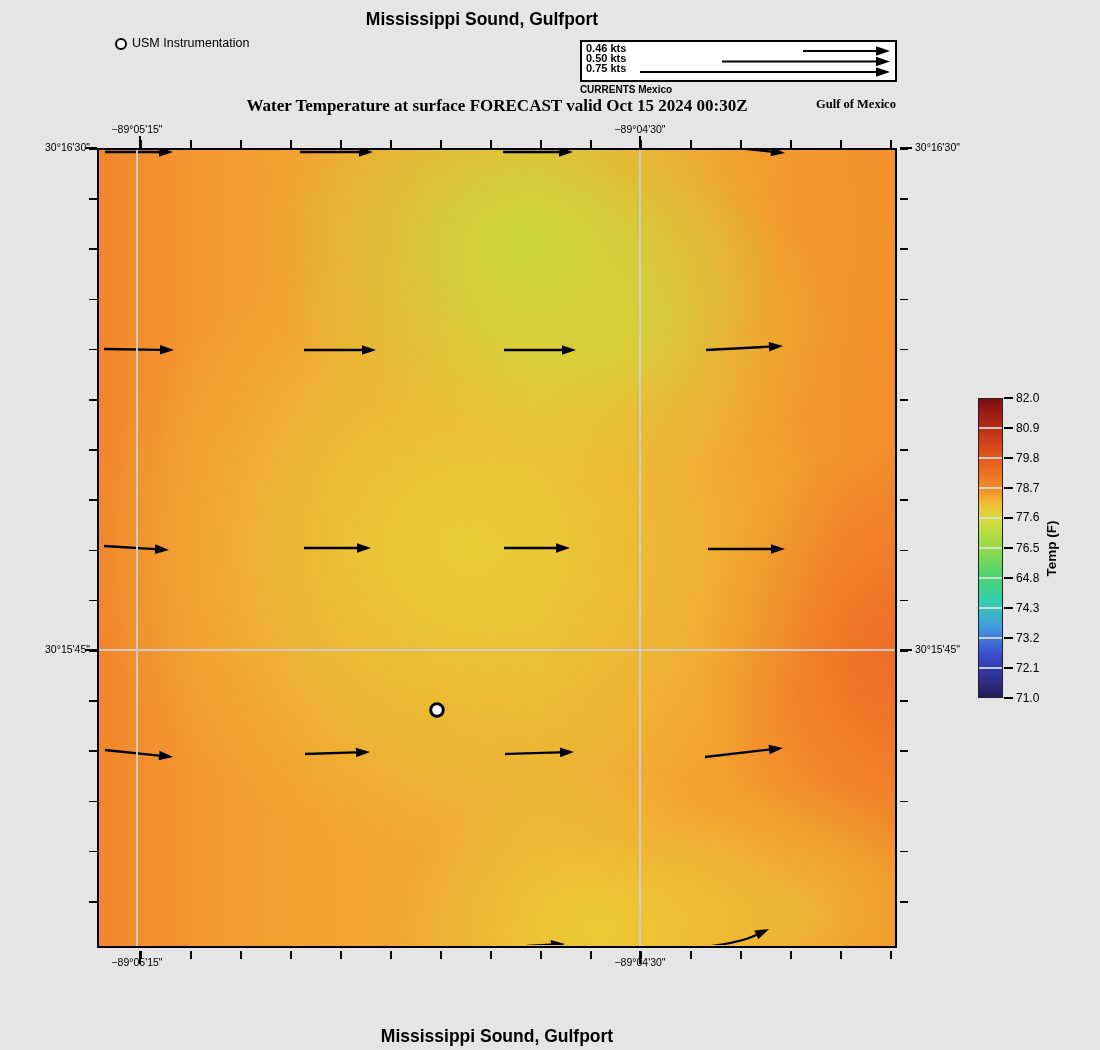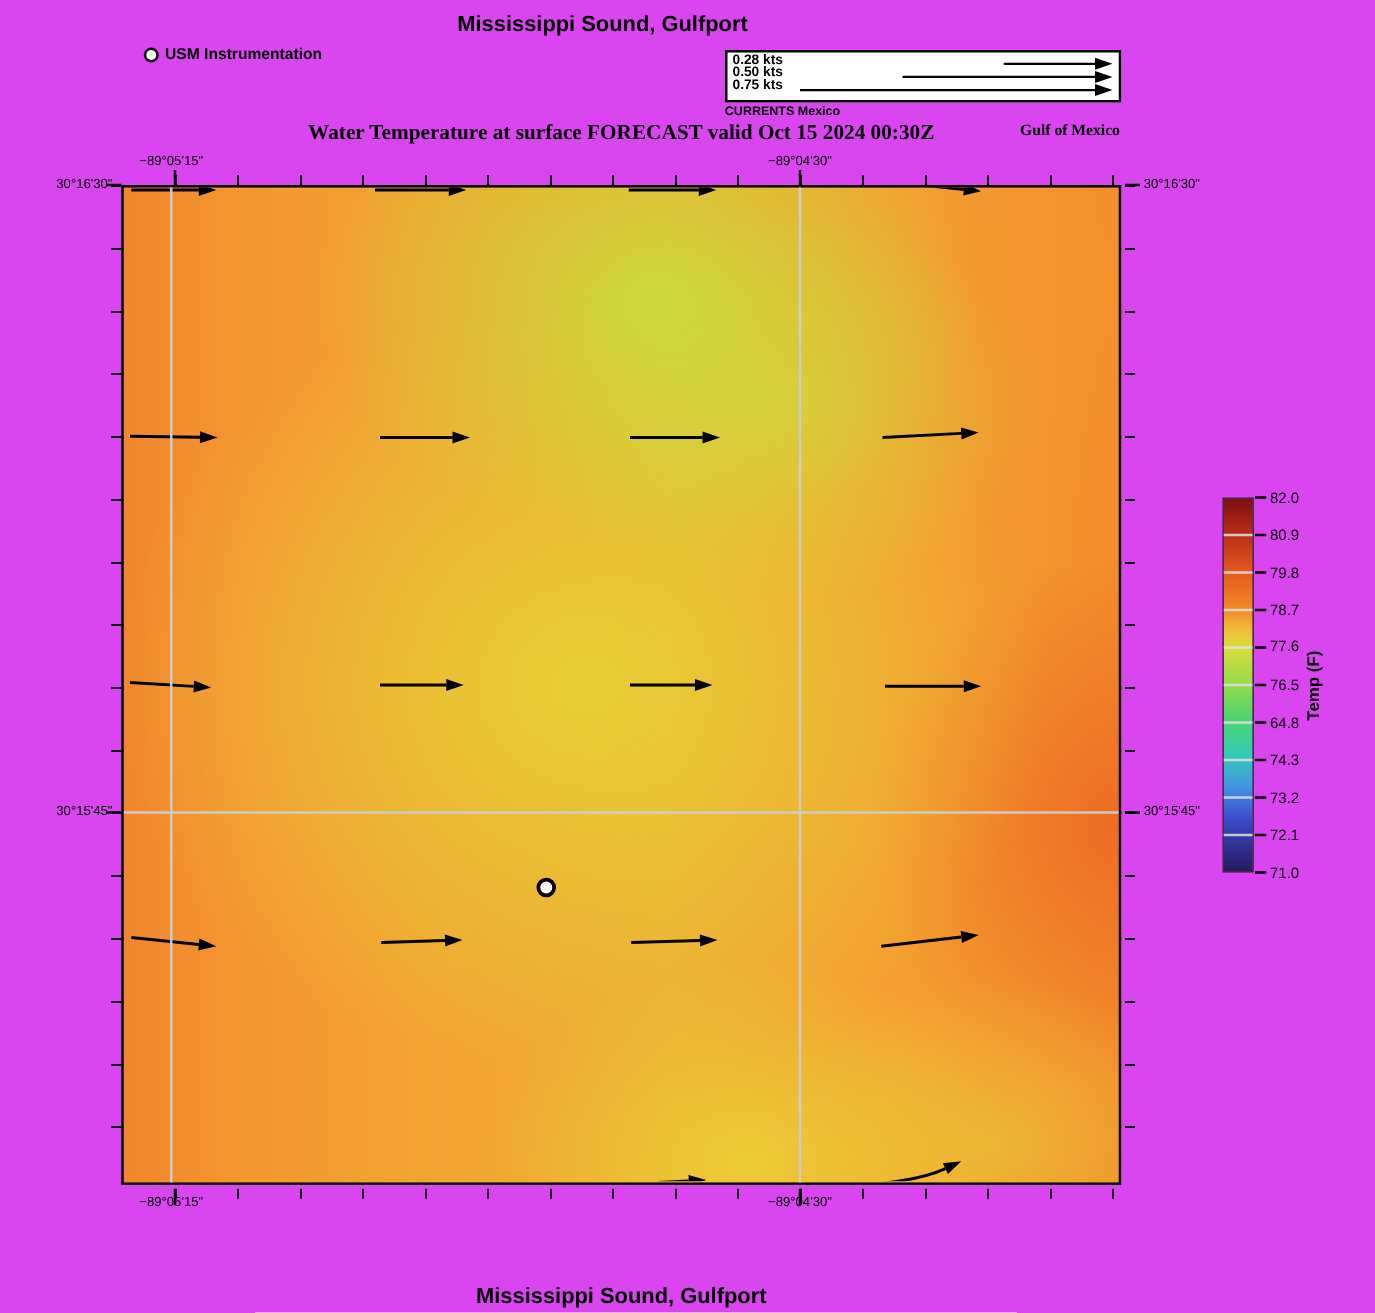--- a/index.html
+++ b/index.html
@@ -1,23 +1,23 @@
 <!DOCTYPE html>
 <html><head>
 <meta charset="utf-8">
 <style>
   html,body{margin:0;padding:0;background:#fff;}
-  #page{position:relative;width:1100px;height:1050px;background:#d946ef;
+  #page{position:relative;width:1100px;height:1050px;background:#e5e5e5;
         font-family:"Liberation Sans",sans-serif;color:#000;overflow:hidden;}
   .abs{position:absolute;}
   .title{font-size:17.5px;font-weight:bold;text-align:center;}
   .serif{font-family:"Liberation Serif",serif;}
   .subtitle{font-size:17px;font-weight:bold;text-align:center;}
   .axlab{font-size:10.5px;white-space:nowrap;}
-  .legend-label{font-size:12.5px;font-weight:bold;text-align:center;}
+  .legend-label{font-size:12.5px;font-weight:normal;text-align:center;}
   .kts{font-size:11px;font-weight:bold;line-height:11px;white-space:nowrap;}
   .caption{font-size:10px;font-weight:bold;text-align:center;}
   .gom{font-size:12.5px;font-weight:bold;text-align:center;}
   #map{position:absolute;left:97px;top:148px;width:800px;height:800px;
        box-sizing:border-box;border:2.5px solid #000;
        background:
          radial-gradient(380px 280px at 53% 11%, rgba(198,222,60,0.85) 0%, rgba(198,222,60,0) 70%),
          radial-gradient(300px 220px at 66% 22%, rgba(205,224,62,0.55) 0%, rgba(205,224,62,0) 70%),
          radial-gradient(520px 430px at 46% 50%, rgba(228,219,56,0.72) 0%, rgba(228,219,56,0) 72%),
          radial-gradient(300px 230px at 63% 98%, rgba(234,215,56,0.75) 0%, rgba(234,215,56,0) 70%),
@@ -53,21 +53,21 @@
 
 <div id="page">
 
   <div class="abs title" style="left:97px;top:9px;width:770px;">Mississippi Sound, Gulfport</div>
 
   <div class="abs" style="left:115px;top:38px;width:12px;height:12px;border:2.6px solid #000;
        border-radius:50%;background:#fff;box-sizing:border-box;"></div>
   <div class="abs legend-label" style="left:132px;top:36px;">USM Instrumentation</div>
 
   <div id="legend-box">
-    <div class="abs kts" style="left:4px;top:1px;">0.28 kts</div>
+    <div class="abs kts" style="left:4px;top:1px;">0.46 kts</div>
     <div class="abs kts" style="left:4px;top:11px;">0.50 kts</div>
     <div class="abs kts" style="left:4px;top:21px;">0.75 kts</div>
     <svg id="legend-arrows" class="abs" style="left:0;top:0;" width="312" height="37" viewBox="0 0 312 37">
         <line x1="221" y1="9" x2="294" y2="9" stroke="#000" stroke-width="1.8"></line>
         <polygon points="308,9 294,4.2 294,13.8" fill="#000"></polygon>
         <line x1="140" y1="19.5" x2="294" y2="19.5" stroke="#000" stroke-width="1.8"></line>
         <polygon points="308,19.5 294,14.7 294,24.3" fill="#000"></polygon>
         <line x1="58" y1="30" x2="294" y2="30" stroke="#000" stroke-width="1.8"></line>
         <polygon points="308,30 294,25.2 294,34.8" fill="#000"></polygon>
       </svg>

